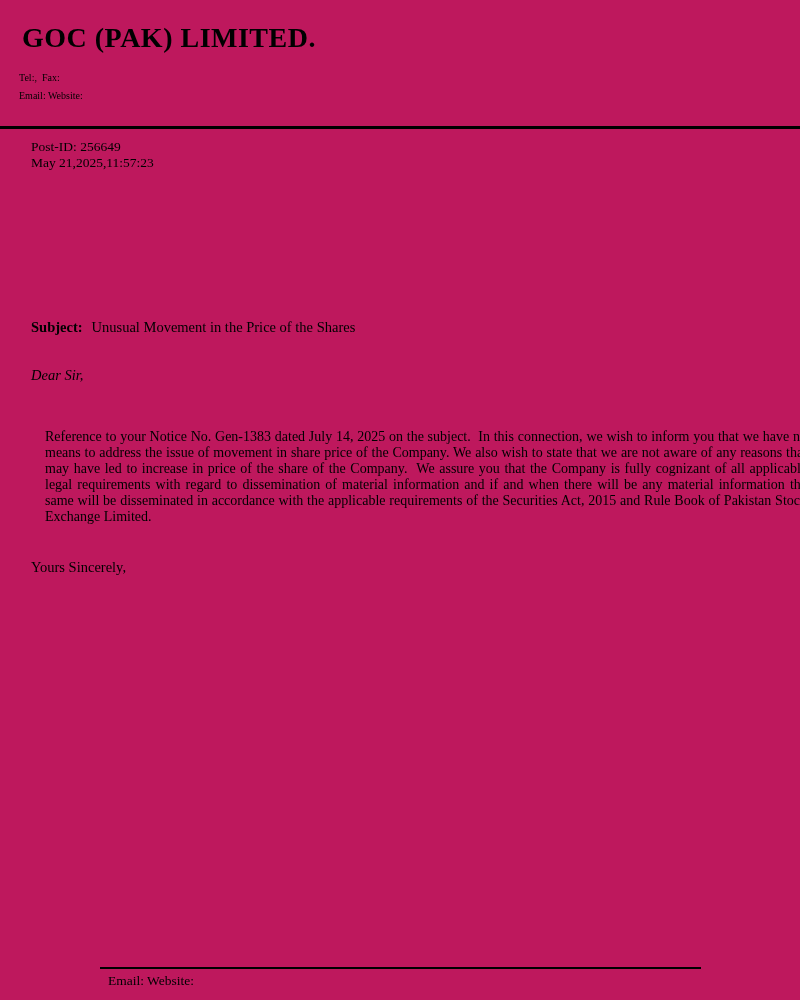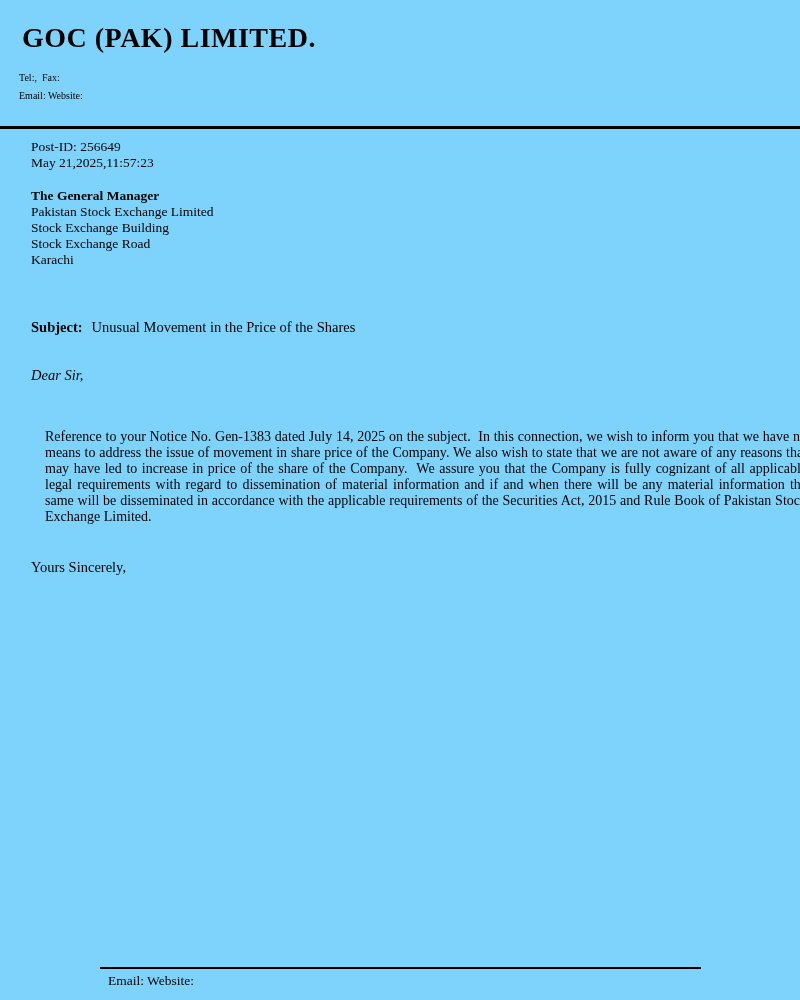--- a/index.html
+++ b/index.html
@@ -4,21 +4,21 @@
 <style>
   html, body {
     margin: 0;
     padding: 0;
     background: #fdfffc;
   }
   .page {
     position: relative;
     width: 800px;
     height: 1000px;
-    background: #7dd3fc;
+    background: #be185d;
     color: #000000;
     font-family: "Liberation Serif", "DejaVu Serif", serif;
     overflow: hidden;
   }
   .company-name {
     position: absolute;
     left: 22px;
     top: 22px;
     margin: 0;
     font-size: 28px;
@@ -114,27 +114,20 @@
     <div class="contact-line email">Email: Website:</div>
   </div>
 
   <div class="top-rule"></div>
 
   <div class="meta-block">
     <div>Post-ID: 256649</div>
     <div>May 21,2025,11:57:23</div>
   </div>
 
-  <div class="recipient-block">
-    <div class="bold">The General Manager</div>
-    <div>Pakistan Stock Exchange Limited</div>
-    <div>Stock Exchange Building</div>
-    <div>Stock Exchange Road</div>
-    <div>Karachi</div>
-  </div>
 
   <div class="subject-line">
     <span class="bold">Subject:</span><span class="subject-text">Unusual Movement in the Price of the Shares</span>
   </div>
 
   <div class="salutation">Dear Sir,</div>
 
   <p class="body-paragraph">Reference to your Notice No. Gen-1383 dated July 14, 2025 on the subject.  In this connection, we wish to inform you that we have no means to address the issue of movement in share price of the Company. We also wish to state that we are not aware of any reasons that may have led to increase in price of the share of the Company.  We assure you that the Company is fully cognizant of all applicable legal requirements with regard to dissemination of material information and if and when there will be any material information the same will be disseminated in accordance with the applicable requirements of the Securities Act, 2015 and Rule Book of Pakistan Stock Exchange Limited.</p>
 
   <div class="closing">Yours Sincerely,</div>

